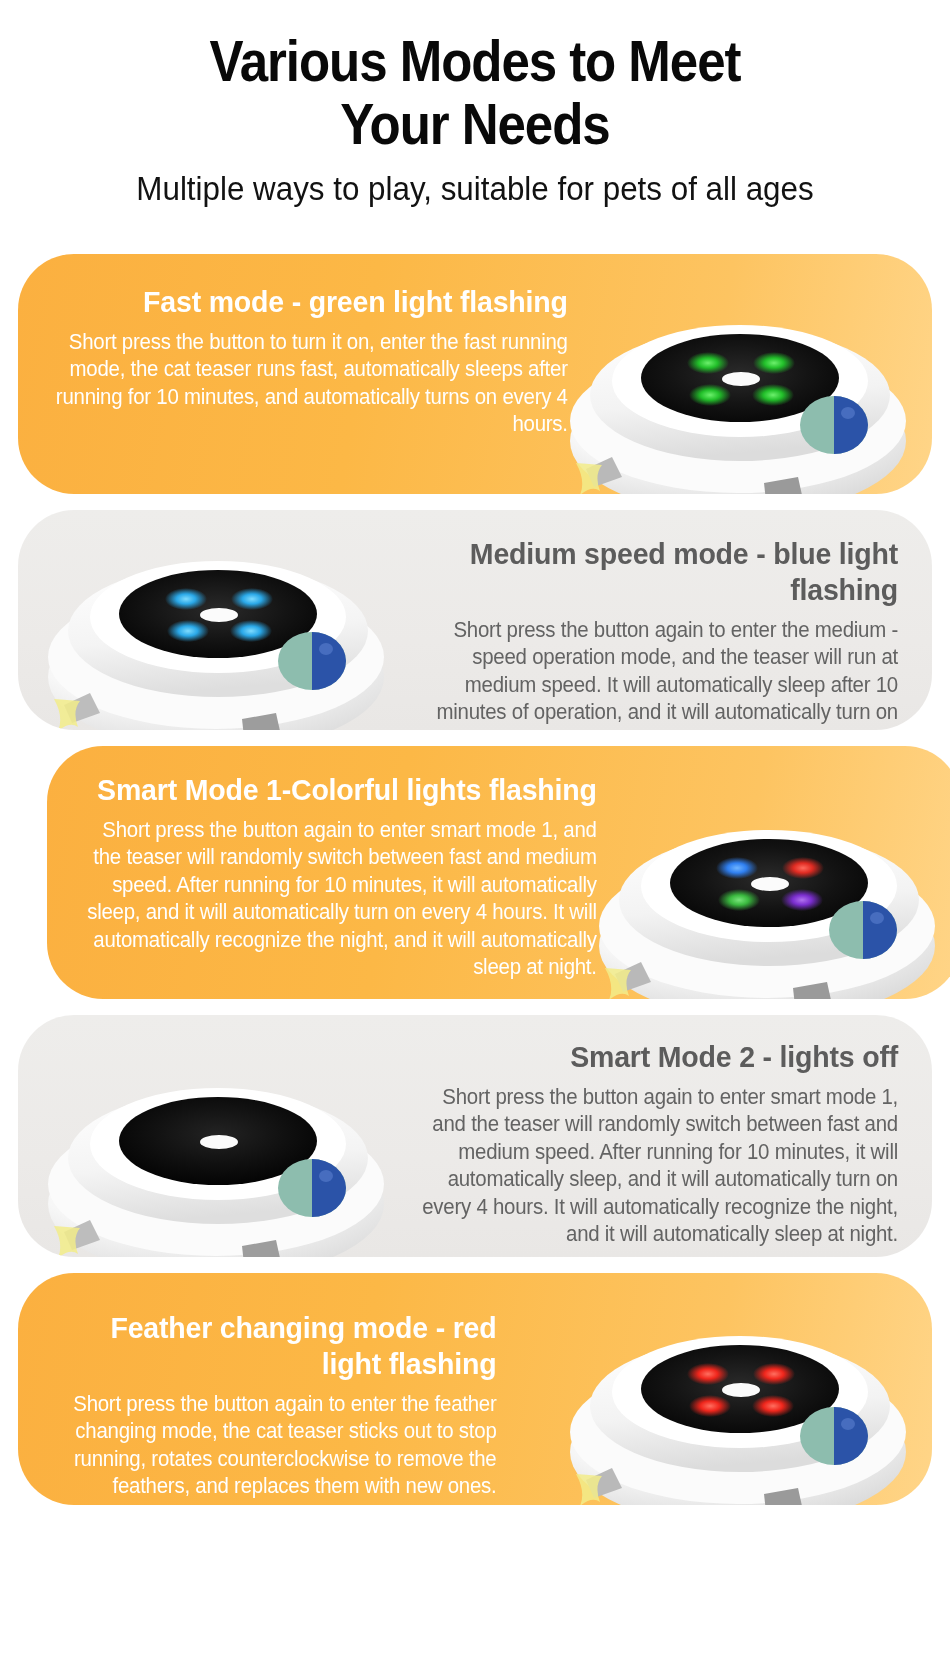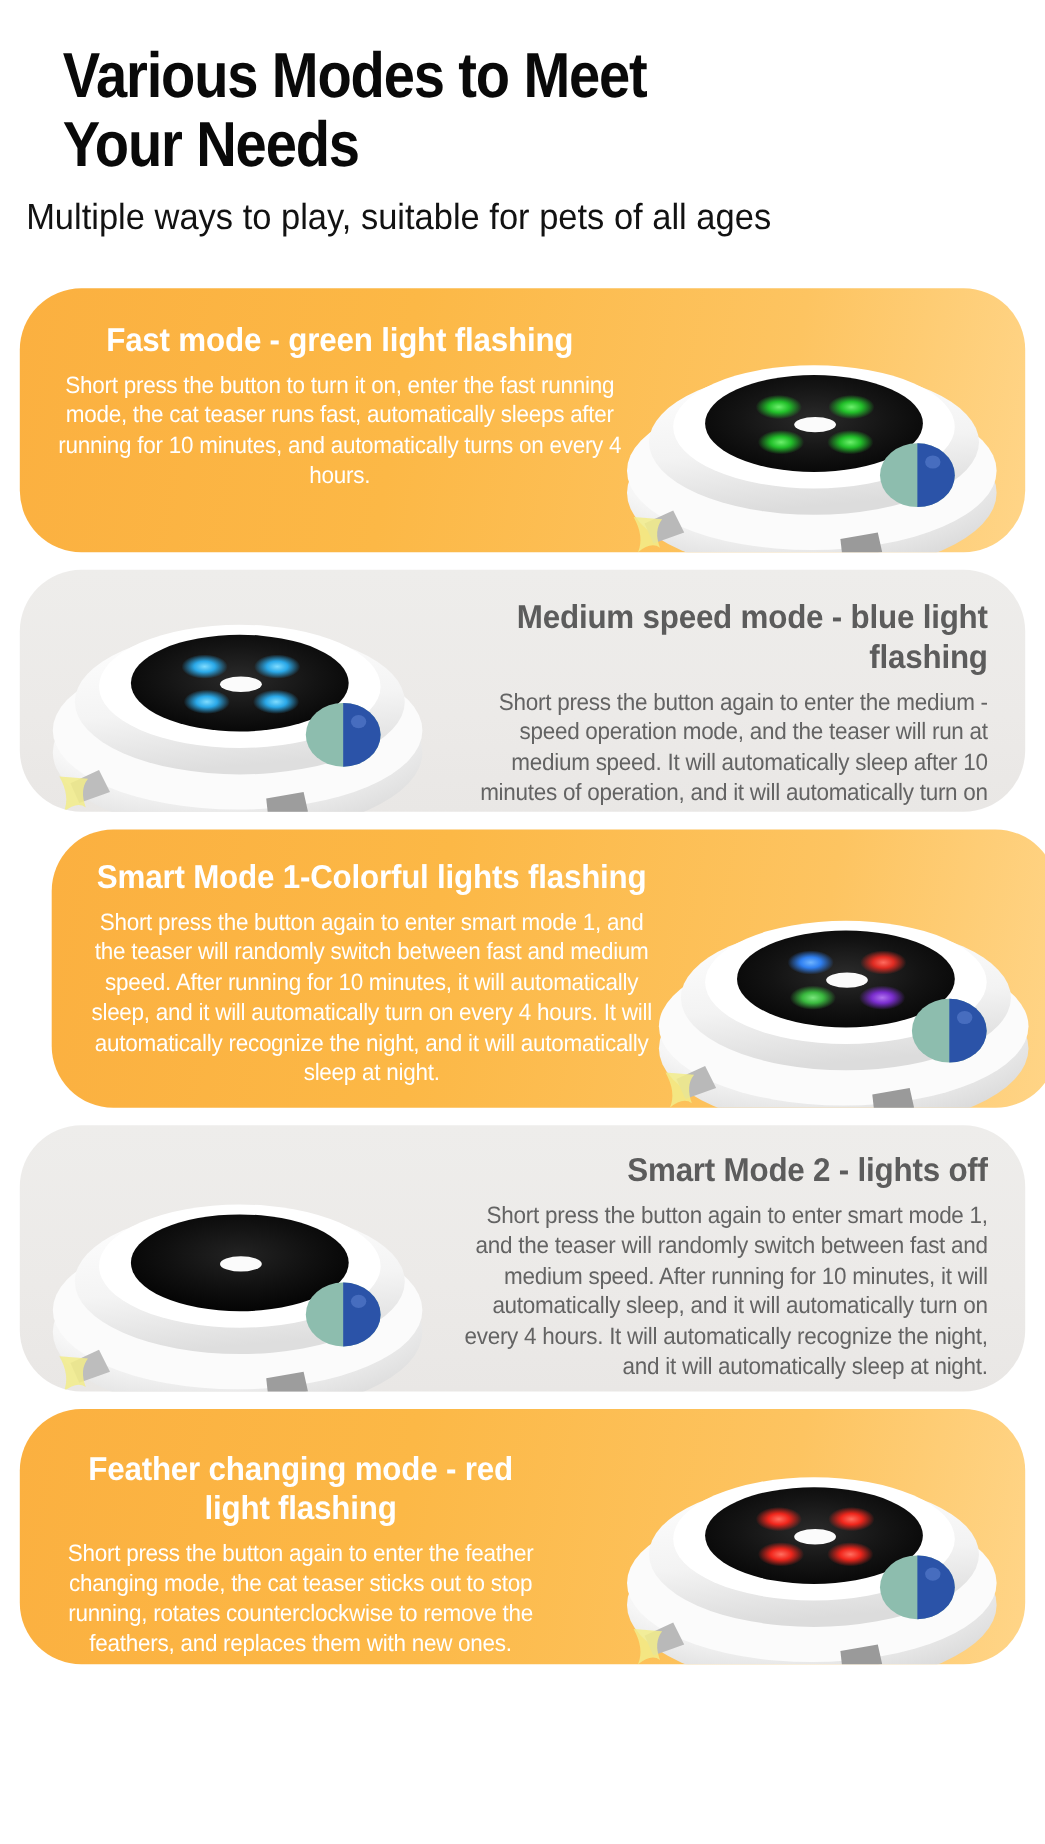--- a/index.html
+++ b/index.html
@@ -14,22 +14,22 @@
 
   .page {
     position: relative;
     width: 950px;
     height: 1676px;
     background: #ffffff;
   }
 
   
   .header {
-    padding-top: 18px;
-    margin-top: 20px;
+    padding-top: 30px;
+    text-align: center;
   }
   .title {
     font-family: "Liberation Sans", sans-serif;
     font-weight: bold;
     font-size: 58px;
     line-height: 1.08;
     letter-spacing: -1.2px;
     color: #090909;
     transform: scaleX(0.88);
   }
@@ -67,21 +67,21 @@
   .card.c5 { height: 232px; }
 
   .card-inner {
     position: relative;
     width: 100%;
     height: 100%;
   }
 
   .text-block { position: absolute; z-index: 3; }
 
-  .text-left  { left: 32px;  text-align: center;  }
+  .text-left  { left: 32px;  text-align: right;  }
   .text-right { right: 34px; text-align: right; }
 
   .mode-title {
     font-family: "Liberation Sans", sans-serif;
     font-weight: bold;
     font-size: 30px;
     line-height: 1.2;
     letter-spacing: -0.2px;
     transform: scaleX(0.95);
     transform-origin: left center;

